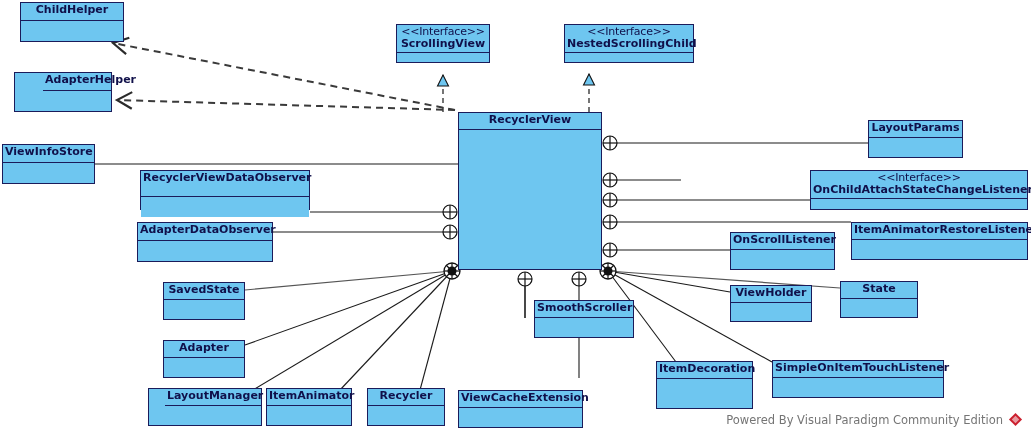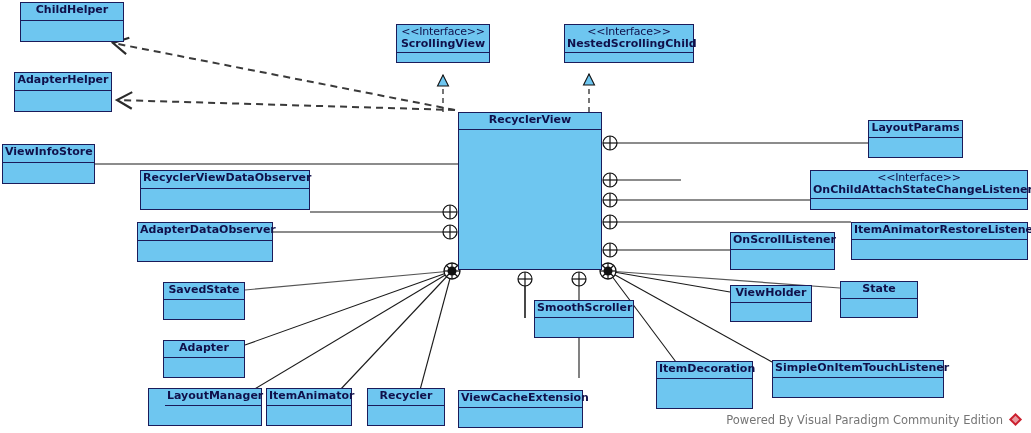--- a/index.html
+++ b/index.html
@@ -210,21 +210,21 @@
 
   <div class="uml-class" style="left: 20px; top: 2px; width: 104px; height: 40px;">
     <div class="uml-header" style="height: 18px;">
       
       <span>ChildHelper</span>
     </div>
     <div class="uml-body" style="height: 20px;"></div>
   </div>
 
   <div class="uml-class" style="left: 14px; top: 72px; width: 98px; height: 40px;">
-    <div class="uml-header" style="height: 18px;">
+    <div class="uml-header" style="height: 18px; margin-left: 28px;">
       
       <span>AdapterHelper</span>
     </div>
     <div class="uml-body" style="height: 20px;"></div>
   </div>
 
   <div class="uml-class" style="left: 2px; top: 144px; width: 93px; height: 40px;">
     <div class="uml-header" style="height: 18px;">
       
       <span>ViewInfoStore</span>
@@ -267,21 +267,21 @@
 
   <div class="uml-class" style="left: 810px; top: 170px; width: 218px; height: 40px;">
     <div class="uml-header" style="height: 28px;">
       <span class="stereo">&lt;&lt;Interface&gt;&gt;</span>
       <span>OnChildAttachStateChangeListener</span>
     </div>
     <div class="uml-body" style="height: 10px;"></div>
   </div>
 
   <div class="uml-class" style="left: 140px; top: 170px; width: 170px; height: 40px;">
-    <div class="uml-header" style="height: 18px;">
+    <div class="uml-header" style="height: 26px;">
       
       <span>RecyclerViewDataObserver</span>
     </div>
     <div class="uml-body" style="height: 20px;"></div>
   </div>
 
   <div class="uml-class" style="left: 137px; top: 222px; width: 136px; height: 40px;">
     <div class="uml-header" style="height: 18px;">
       
       <span>AdapterDataObserver</span>

